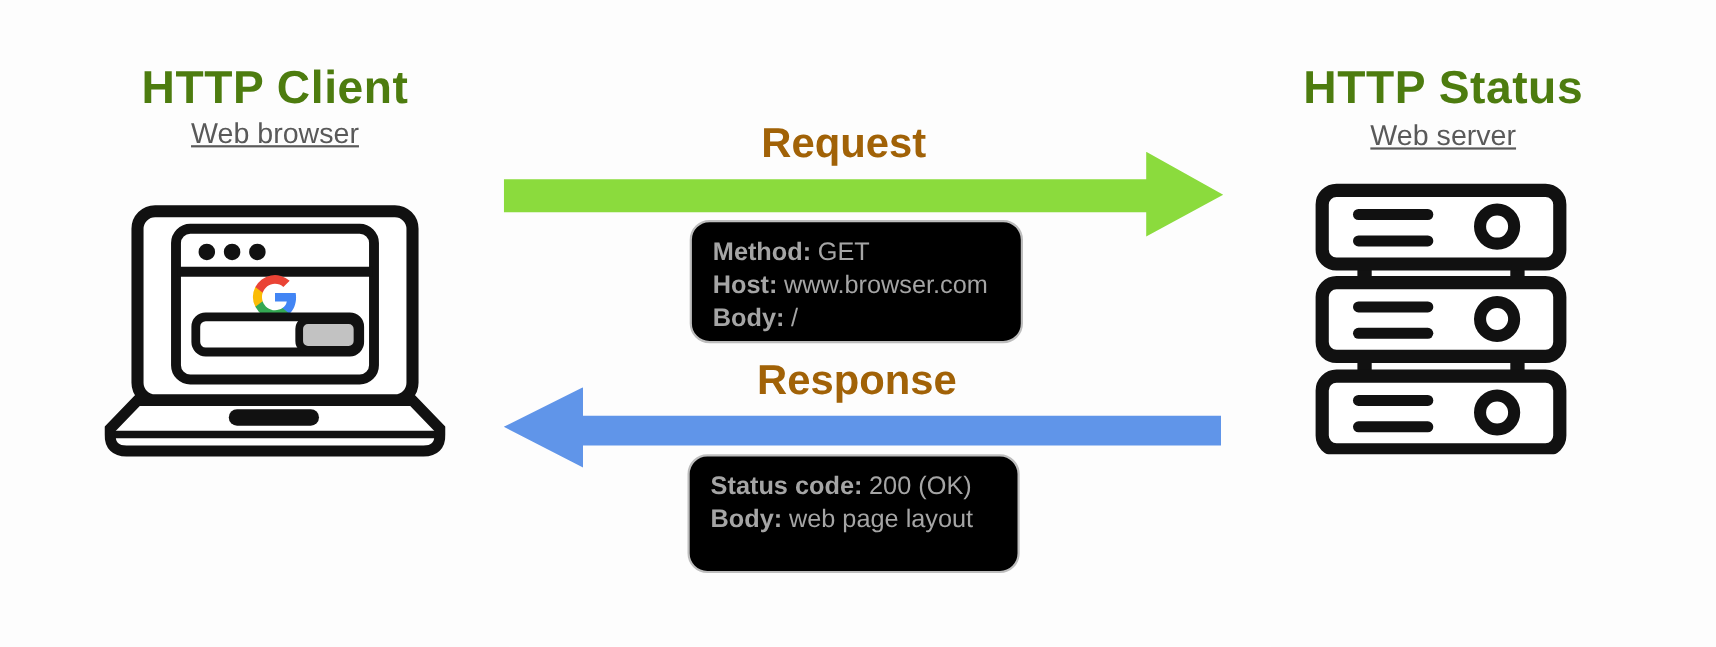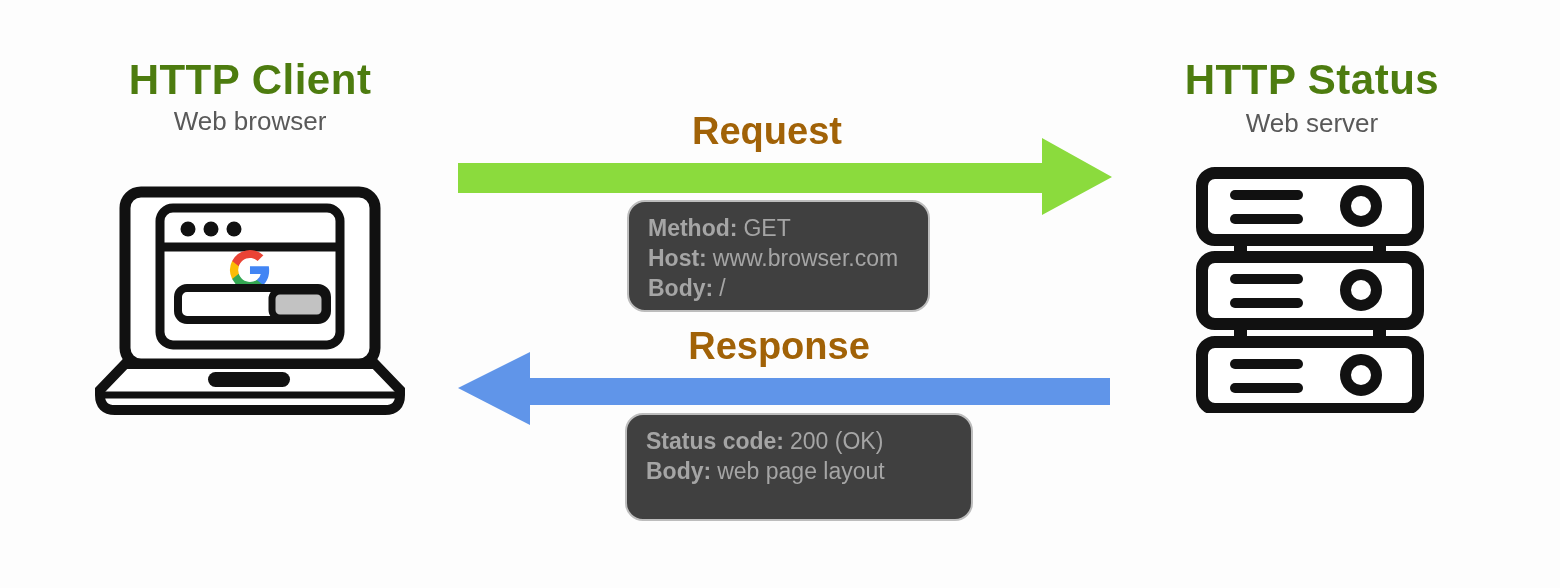--- a/index.html
+++ b/index.html
@@ -23,34 +23,35 @@
     white-space: nowrap;
     letter-spacing: 0.5px;
   }
   .endpoint-subtitle {
     position: absolute;
     transform: translateX(-50%);
     font-size: 26px;
     font-weight: 400;
     color: #595959;
     white-space: nowrap;
+    text-decoration: underline;
   }
 
   .arrow-label {
     position: absolute;
     transform: translateX(-50%);
     font-size: 38px;
     font-weight: bold;
     color: #a16207;
     white-space: nowrap;
   }
 
   .msg-box {
     position: absolute;
-    background: #404040;
+    background: #000000;
     border: 2px solid #bdbdbd;
     border-radius: 18px;
     padding: 11px 19px;
     font-size: 23px;
     line-height: 30px;
     color: #a5a5a5;
     white-space: nowrap;
   }
   .msg-box .fld-label { font-weight: bold; margin-right: 6px; }
   .msg-box .fld-value { font-weight: 400; }
@@ -137,21 +138,21 @@
       <span class="fld-label">Body:</span><span class="fld-value">/</span>
     </div>
   </div>
 
   <div class="arrow-label" style="left:779px; top:325px;">Response</div>
 
   <svg class="abs" style="left:458px; top:352px;" width="656" height="76" viewBox="0 0 656 76">
     <polygon points="652,26 72,26 72,0 0,36 72,73 72,53 652,53" fill="#6095E9"></polygon>
   </svg>
 
-  <div class="msg-box" style="left:625px; top:413px; width:348px; height:108px;">
+  <div class="msg-box" style="left:625px; top:413px; width:302px; height:108px;">
     <div>
       <span class="fld-label">Status code:</span><span class="fld-value">200 (OK)</span>
     </div>
     <div>
       <span class="fld-label">Body:</span><span class="fld-value">web page layout</span>
     </div>
   </div>
 
 </div>
 

